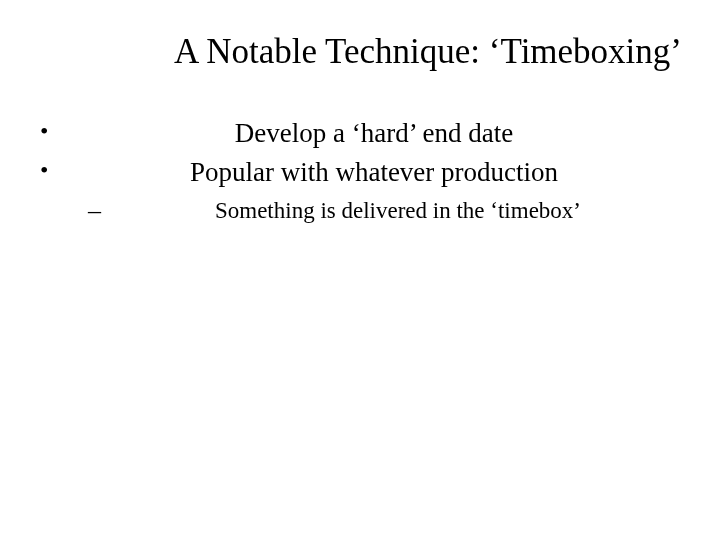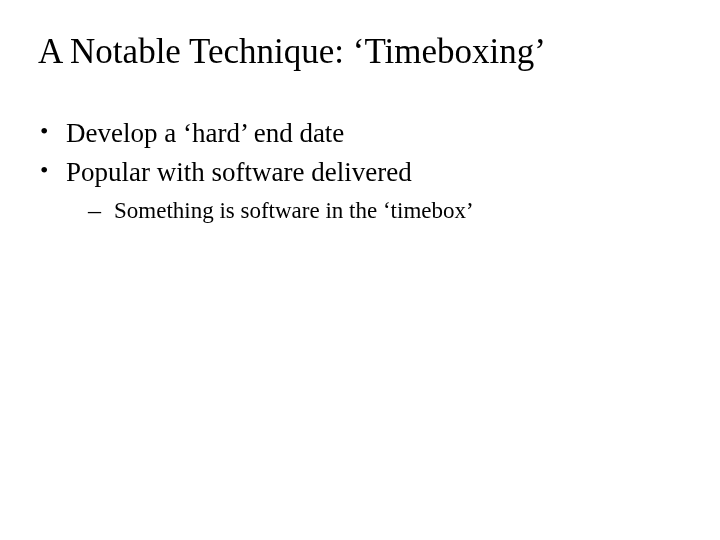--- a/index.html
+++ b/index.html
@@ -13,30 +13,31 @@
   }
   .slide {
     box-sizing: border-box;
     width: 720px;
     height: 540px;
     padding: 24px 38px 0 38px;
   }
   .title {
     font-size: 35px;
     font-weight: 400;
-    text-align: left;
+    text-align: right;
     margin: 8px 0 44px 0;
     white-space: nowrap;
   }
   ul.main {
     list-style: none;
     margin: 0;
     padding: 0;
     font-size: 27px;
     line-height: 1.28;
+    text-align: center;
   }
   ul.main > li {
     position: relative;
     padding-left: 28px;
     margin: 0 0 4px 0;
   }
   ul.main > li::before {
     content: "•";
     position: absolute;
     left: 2px;
@@ -67,21 +68,21 @@
 <body>
 
 <div class="slide">
   <div class="title">A Notable Technique: ‘Timeboxing’</div>
 
   <ul class="main">
     <li>
       <span>Develop a ‘hard’ end date</span>
     </li>
     <li>
-      <span>Popular with software delivered</span>
+      <span>Popular with whatever production</span>
       <ul class="sub">
         <li>
-          <span>Something is software in the ‘timebox’</span>
+          <span>Something is delivered in the ‘timebox’</span>
         </li>
       </ul>
     </li>
   </ul>
 </div>
 
 </body></html>

